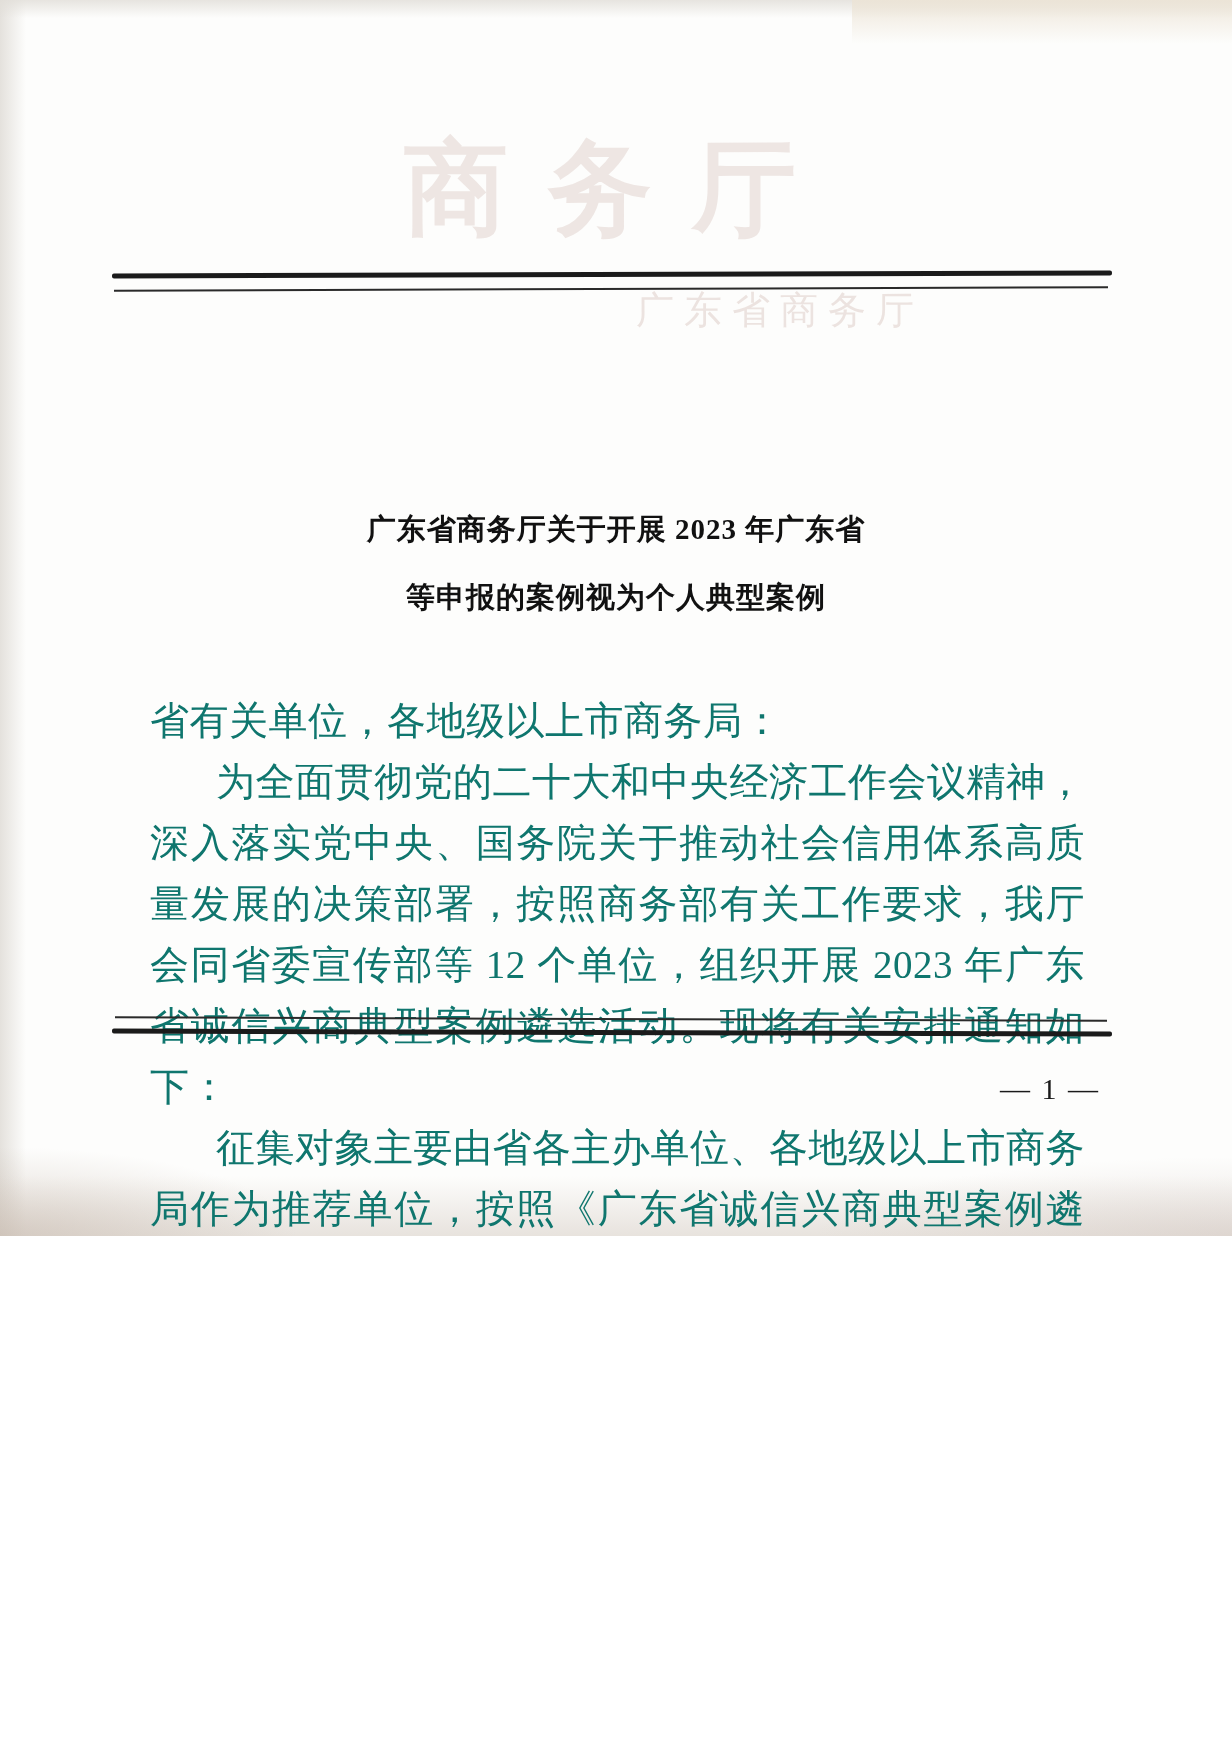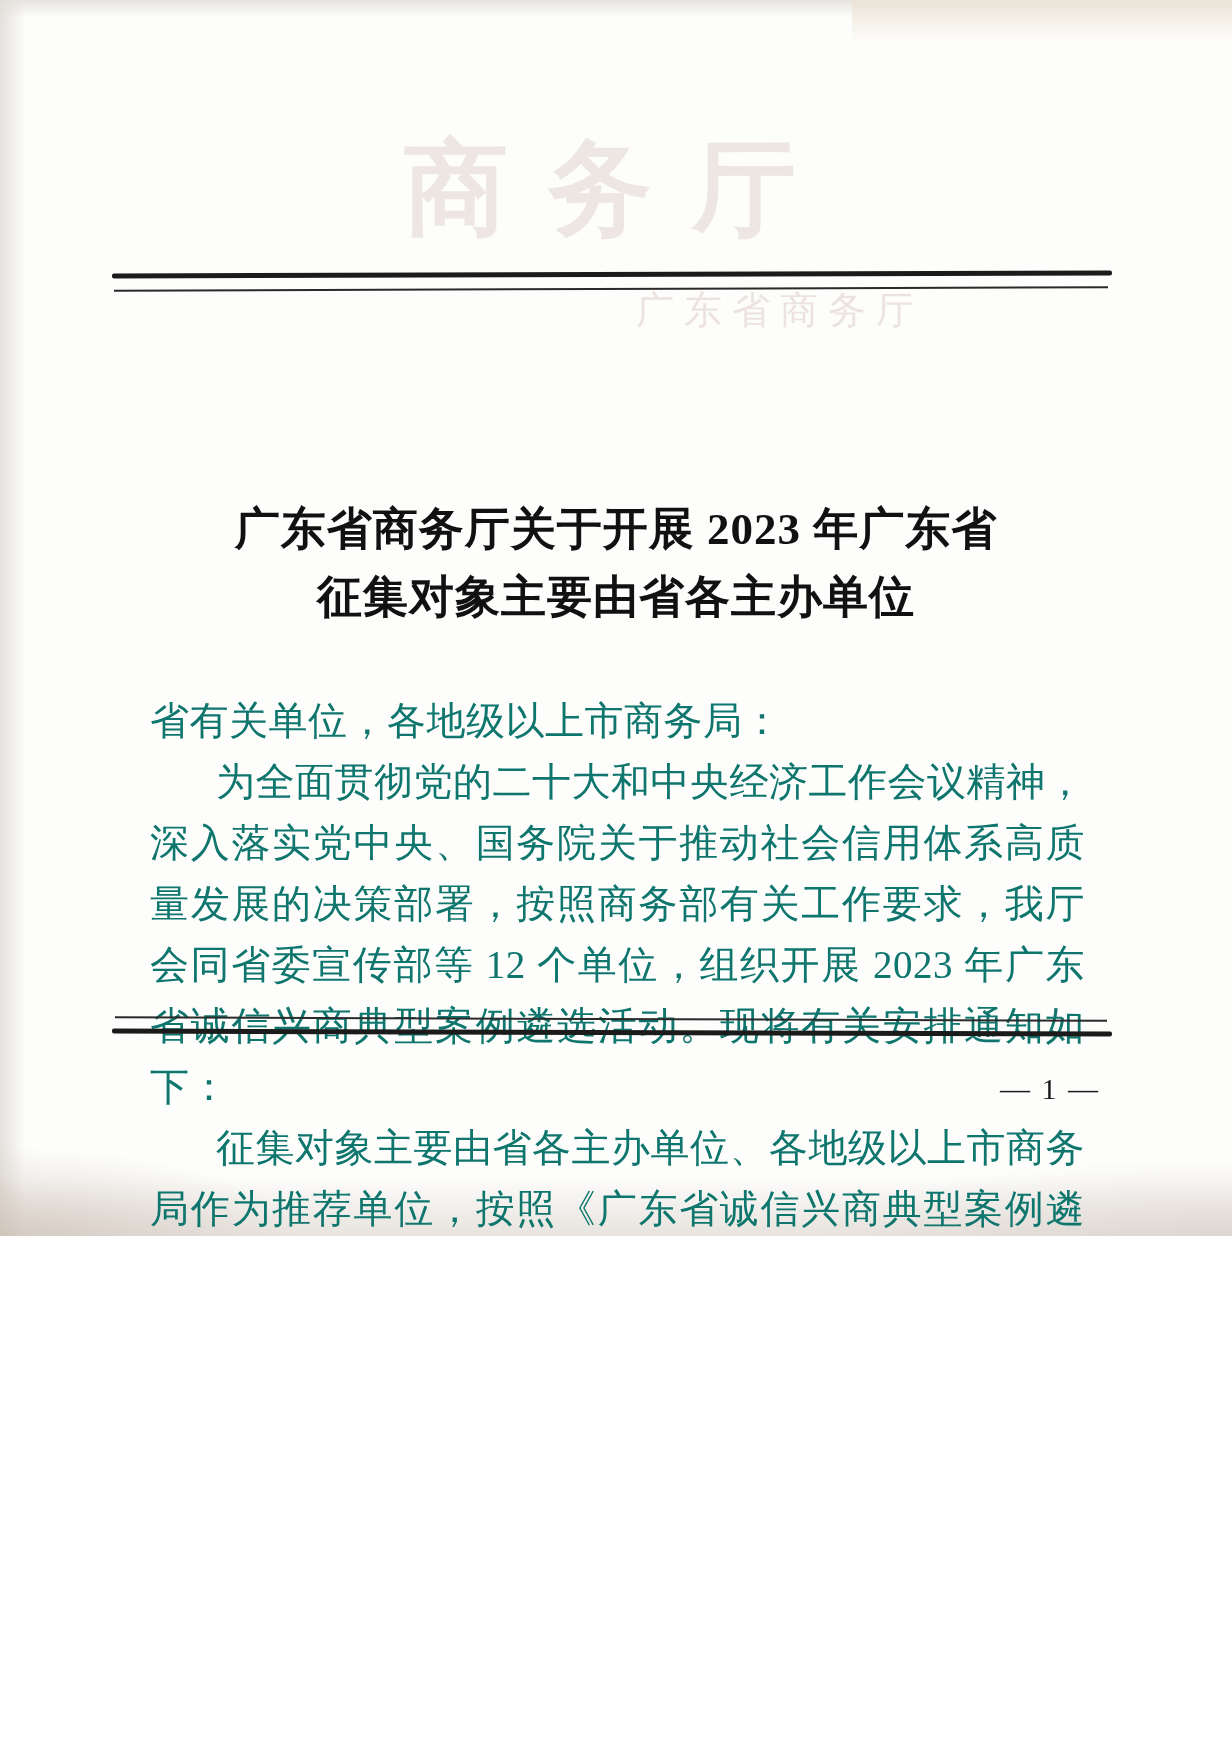--- a/index.html
+++ b/index.html
@@ -138,21 +138,21 @@
     background: #2a2a2a;
     transform: rotate(0.2deg);
   }
 
   .title {
     position: absolute;
     left: 160px;
     top: 495px;
     width: 912px;
     text-align: center;
-    font-size: 45px;
+    font-size: 29px;
     font-weight: 700;
     line-height: 68px;
     color: #111;
     letter-spacing: 1px;
     font-family: "Liberation Serif", "DejaVu Serif", serif;
   }
   .title .l2 { display: block; }
 
   .body-text {
     position: absolute;
@@ -202,21 +202,21 @@
   <div class="watermark">商务厅</div>
   <div class="watermark-sub">广东省商务厅</div>
 
   <div class="rule-top">
     <div class="line-thick"></div>
     <div class="line-thin"></div>
   </div>
 
   <div class="title">
     <span>广东省商务厅关于开展 2023 年广东省</span>
-    <span class="l2">征集对象主要由省各主办单位</span>
+    <span class="l2">等申报的案例视为个人典型案例</span>
   </div>
 
   <div class="body-text">
     <p class="p salutation">省有关单位，各地级以上市商务局：</p>
     <p class="p indent">为全面贯彻党的二十大和中央经济工作会议精神，深入落实党中央、国务院关于推动社会信用体系高质量发展的决策部署，按照商务部有关工作要求，我厅会同省委宣传部等 12 个单位，组织开展 2023 年广东省诚信兴商典型案例遴选活动。现将有关安排通知如下：</p>
     <p class="p indent">征集对象主要由省各主办单位、各地级以上市商务局作为推荐单位，按照《广东省诚信兴商典型案例遴选工作办法（试行）》要求和程序征集、推荐企业或个人典型案例。企业、社会团体、其他组织的案例视为企业典型案例；以单位员工、班组、部门、企业法定代表人（或相关负责人）等申报的案例视为个人典型案例。</p>
     <p class="p heading-item">一、征集对象</p>
     <p class="p heading-item">二、征集内容</p>
   </div>
 

